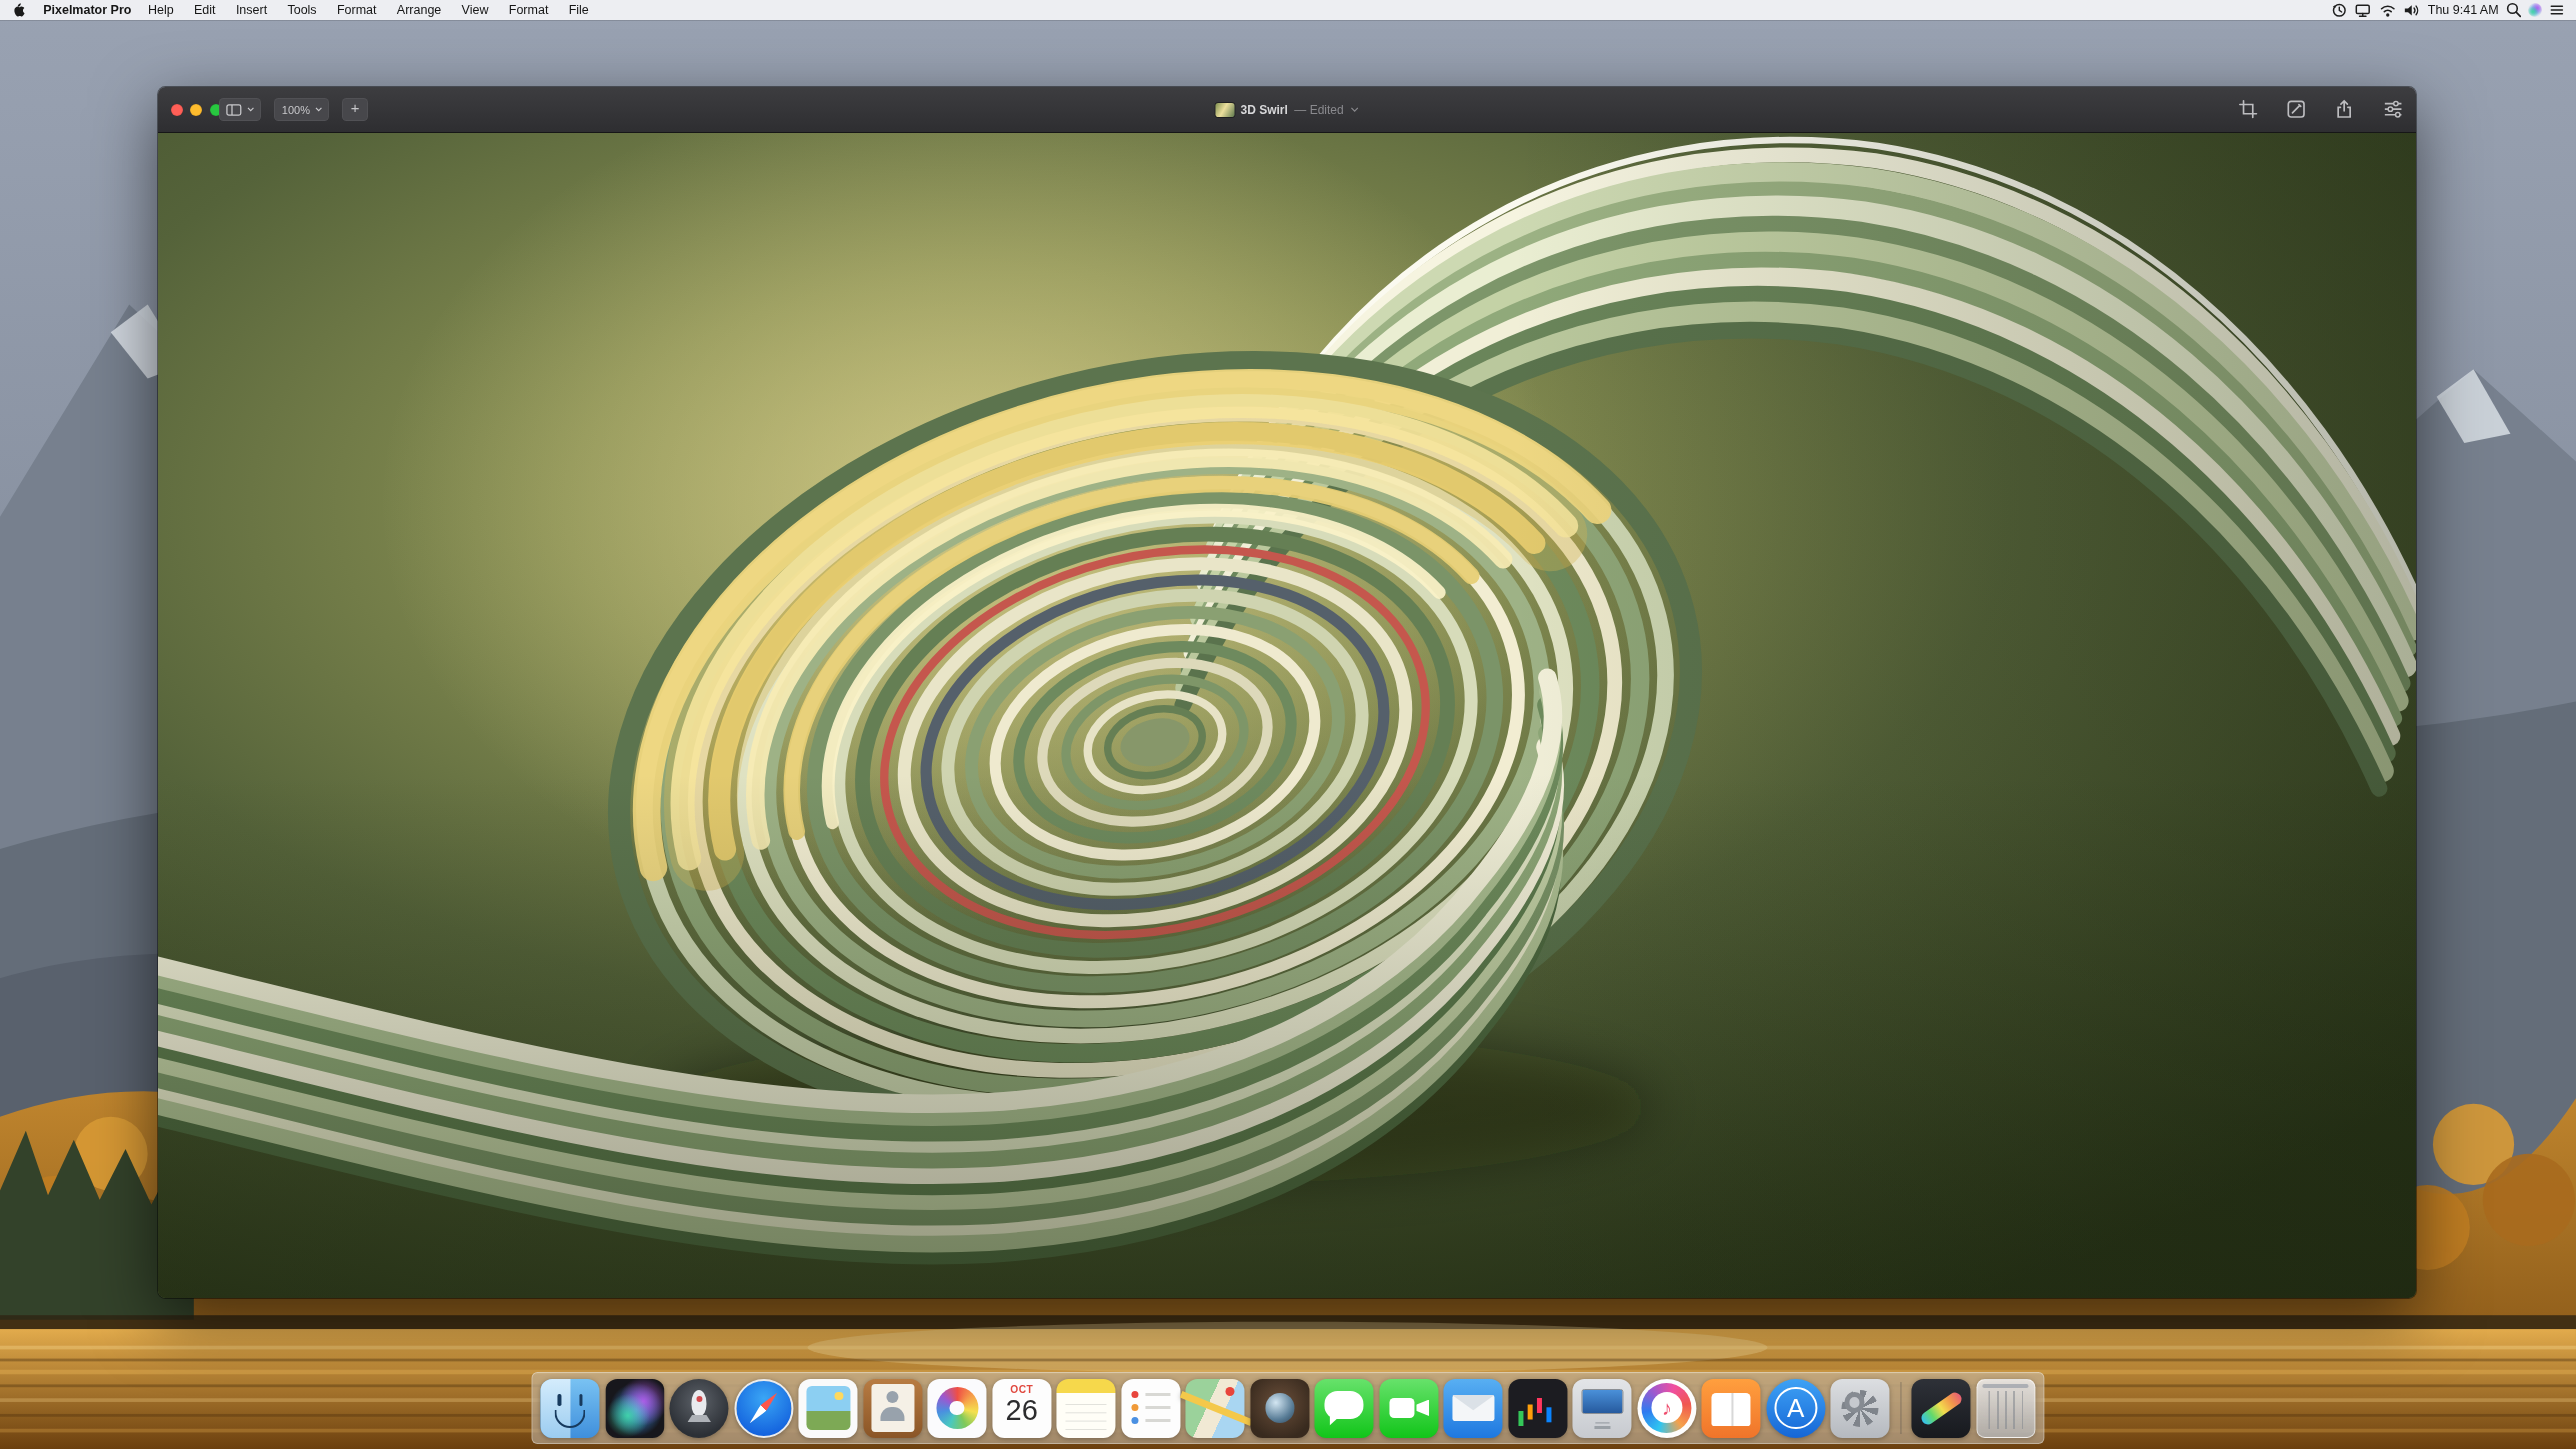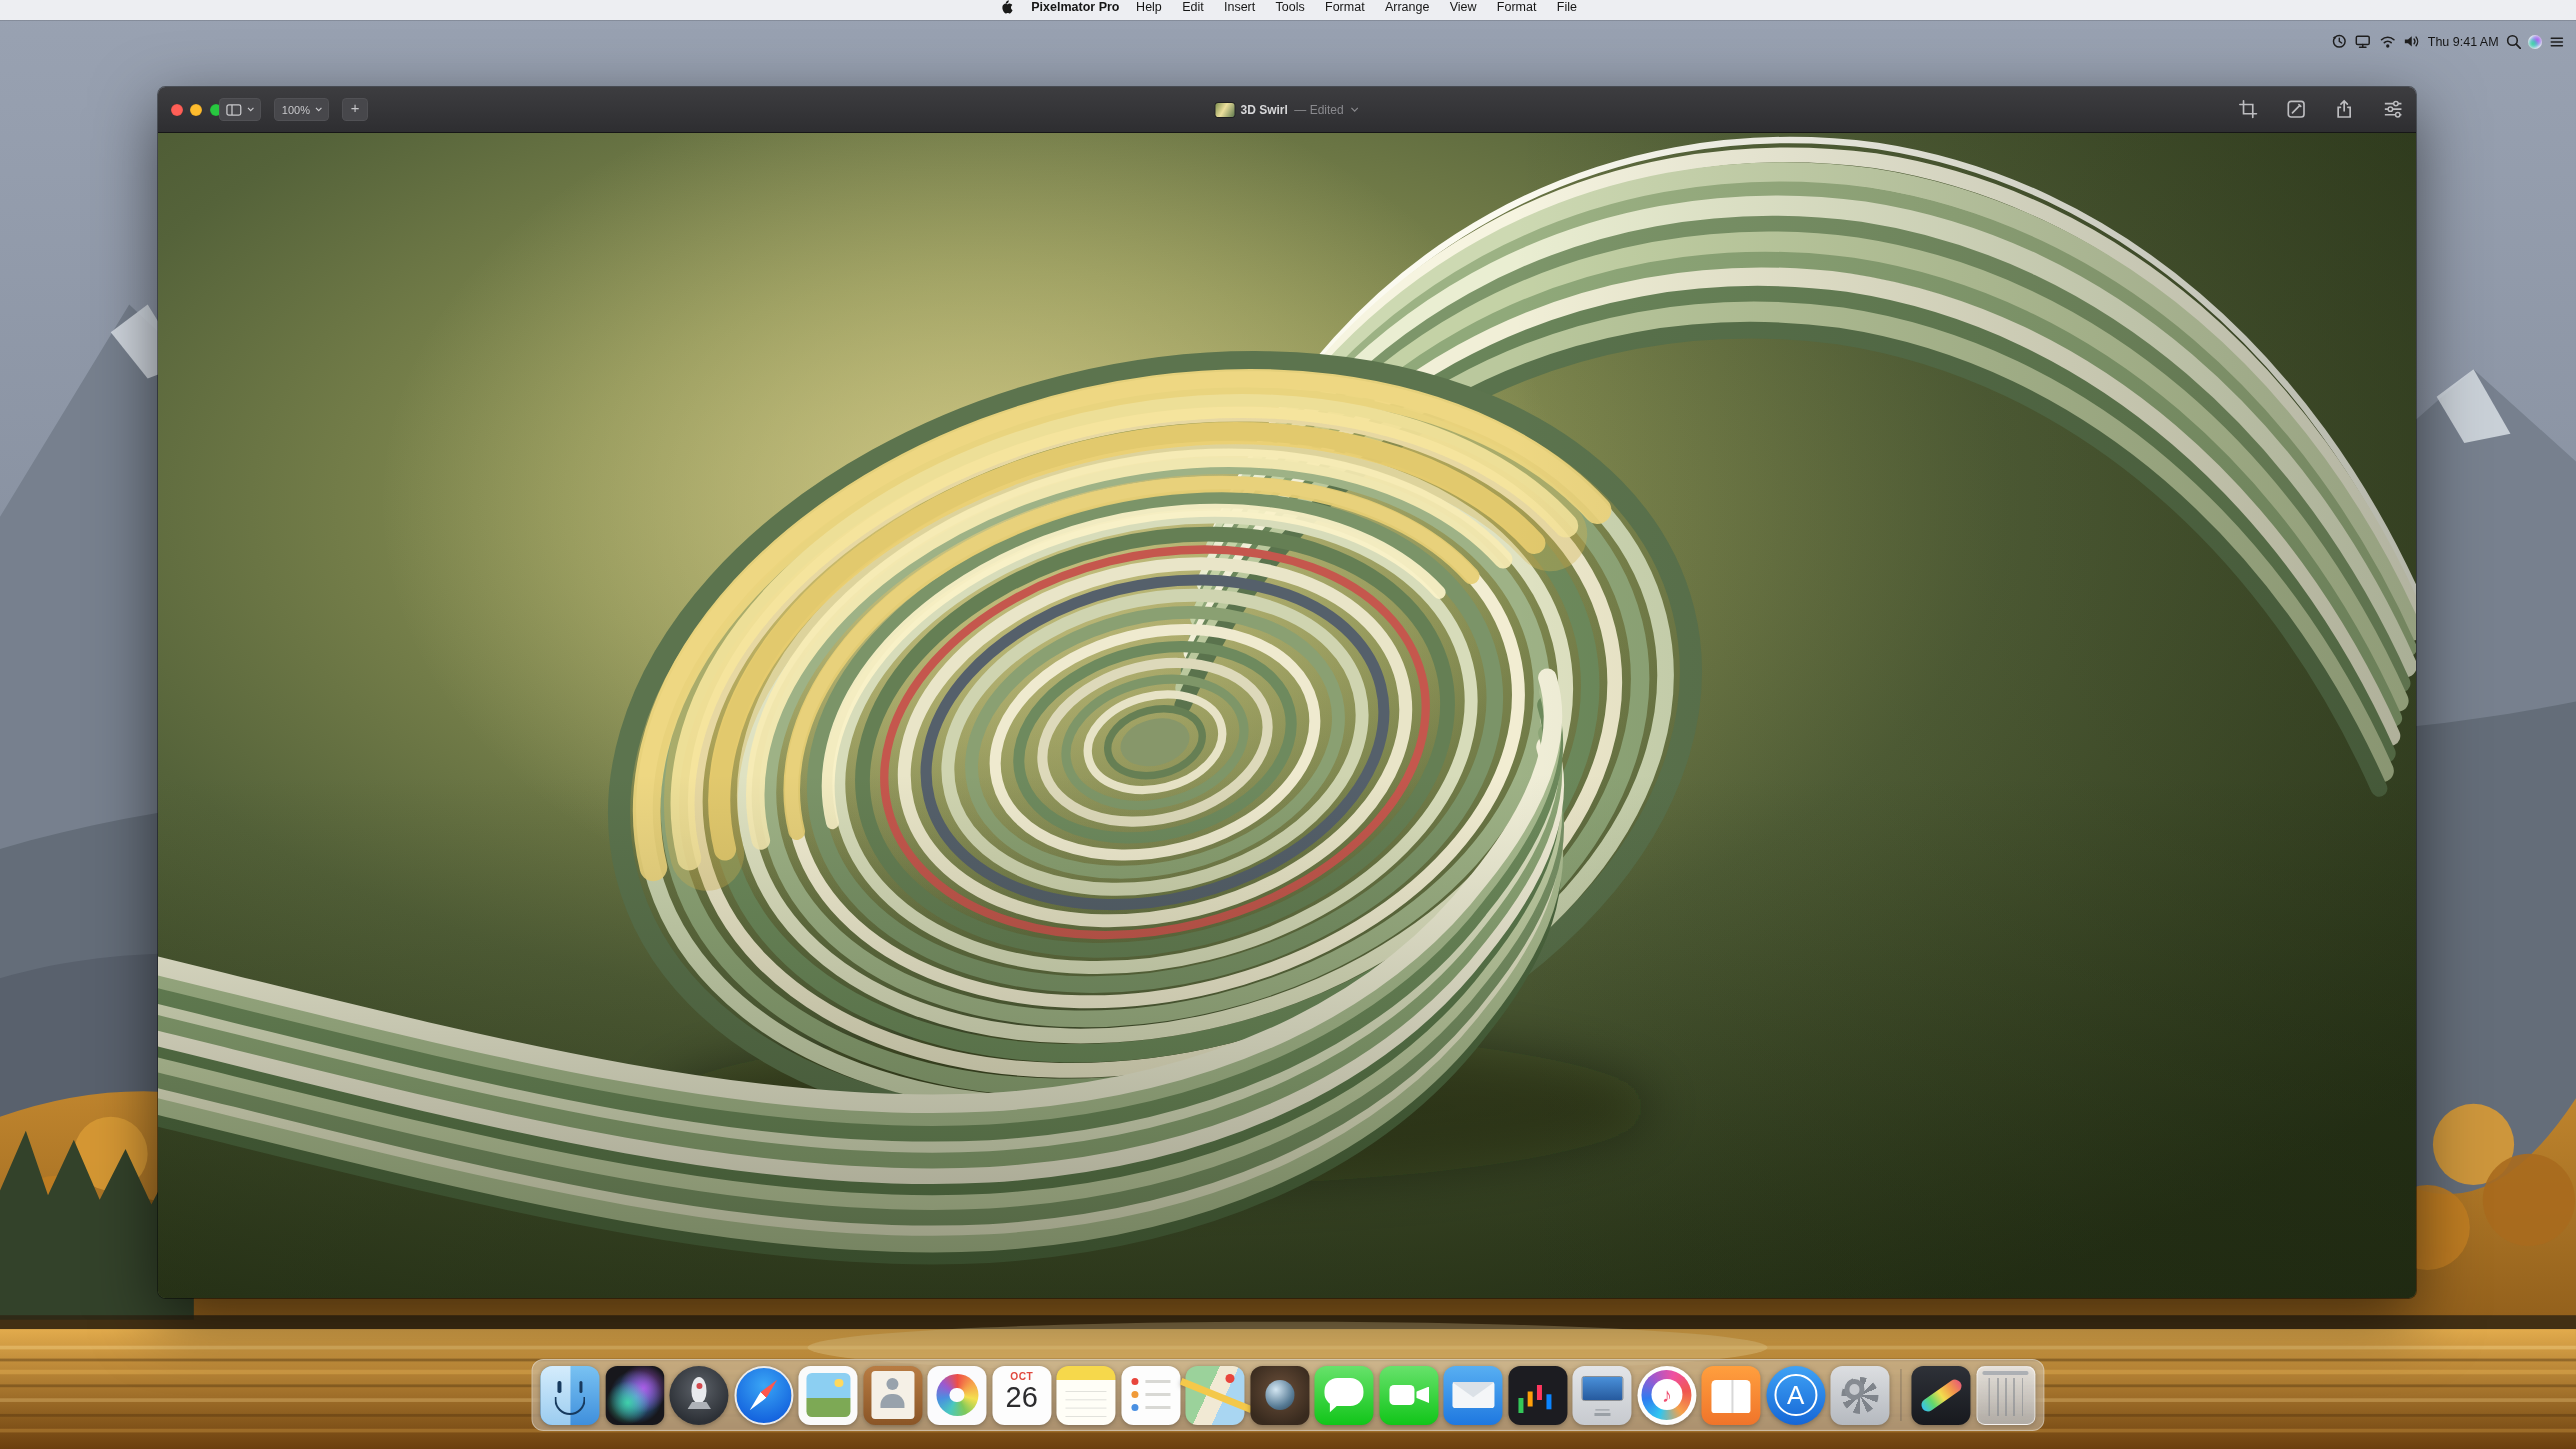--- a/index.html
+++ b/index.html
@@ -7,21 +7,21 @@
   body { font-family:"Liberation Sans","DejaVu Sans",sans-serif; }
   .screen { position:relative; width:2576px; height:1449px; overflow:hidden; background:#6f7887; }
 
   
   .wallpaper { position:absolute; inset:0; z-index:0; }
 
   
   .menubar { position:absolute; top:0; left:0; right:0; height:20.3px; z-index:50;
     background:rgba(248,248,250,.88); backdrop-filter:blur(16.6px);
     display:flex; align-items:center; padding:0 11px; gap:18.5px;
-    font-size:12.5px; color:#161616; box-shadow:0 0.5px 0 rgba(0,0,0,.25);flex-direction:column; }
+    font-size:12.5px; color:#161616; box-shadow:0 0.5px 0 rgba(0,0,0,.25); }
   .mb-left { display:flex; align-items:center; gap:16.6px; }
   .mb-apple { display:flex; align-items:center; padding:0 1.8px; }
   .mb-app { font-weight:700; }
   .mb-menus { display:flex; gap:20.3px; }
   .mb-menus span { cursor:default; }
   .mb-right { margin-left:auto; display:flex; align-items:center; gap:7px; }
   .mb-right svg { display:block; }
   .mb-clock { font-size:12.5px; white-space:nowrap; }
   .siri-orb { width:14px; height:14px; border-radius:50%;
     background:
@@ -55,23 +55,23 @@
     box-shadow:0 0 0 0.9px rgba(0,0,0,.4); }
   .doc-title { font-size:12px; color:#d8d8da; font-weight:600; }
   .doc-status { font-size:12px; color:#8a8a8e; }
   .tb-right { position:absolute; right:13px; top:0; bottom:0; display:flex; align-items:center; gap:28px; }
   .tb-ic { display:flex; align-items:center; justify-content:center; cursor:default; }
 
   .canvas { position:relative; height:1165px; background:#43512b; }
   .canvas svg { display:block; width:100%; height:100%; }
 
   
-  .dock { position:absolute; bottom:18px; left:50%; transform:translateX(-50%); z-index:40;
+  .dock { position:absolute; bottom:5px; left:50%; transform:translateX(-50%); z-index:40;
     background:rgba(225,230,236,.40); border:0.9px solid rgba(255,255,255,.35);
-    border-radius:12px; padding:5.5px 8.3px; backdrop-filter:blur(18.5px); }
+    border-radius:6px; padding:5.5px 8.3px; backdrop-filter:blur(18.5px); }
   .dock-items { display:flex; align-items:flex-end; gap:5.5px; }
   .di { position:relative; width:59px; height:59px; border-radius:12px; flex:none;
     filter:drop-shadow(0 1.8px 2.8px rgba(0,0,0,.30)); cursor:default; }
   .di .gl { position:absolute; inset:0; display:flex; align-items:center; justify-content:center;
     font-size:0; z-index:3; }
   .cal-m,.cal-d { display:none; }
   .di i { display:block; }
 
   .ic-finder { background:linear-gradient(180deg,#79c2f2,#3f8fdc); overflow:hidden; }
   .ic-finder::before { content:""; position:absolute; left:0; top:0; bottom:0; width:50%;

